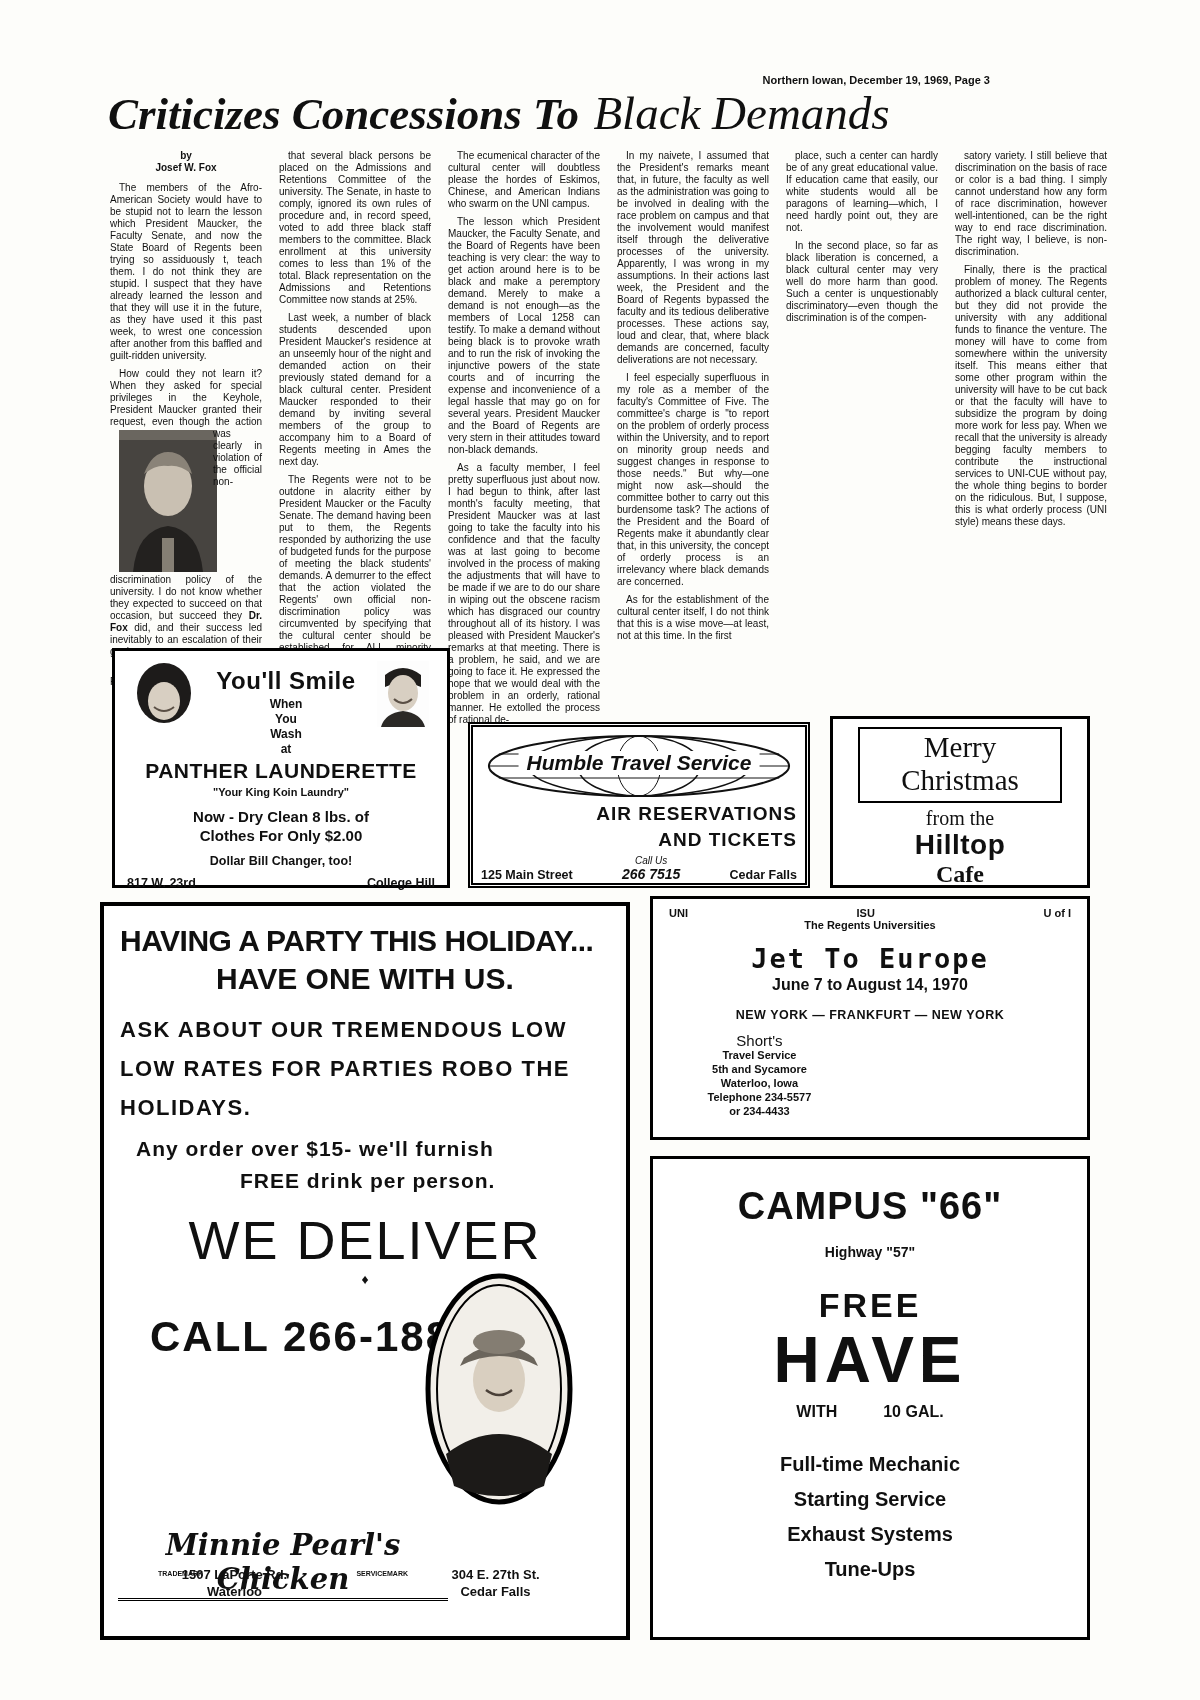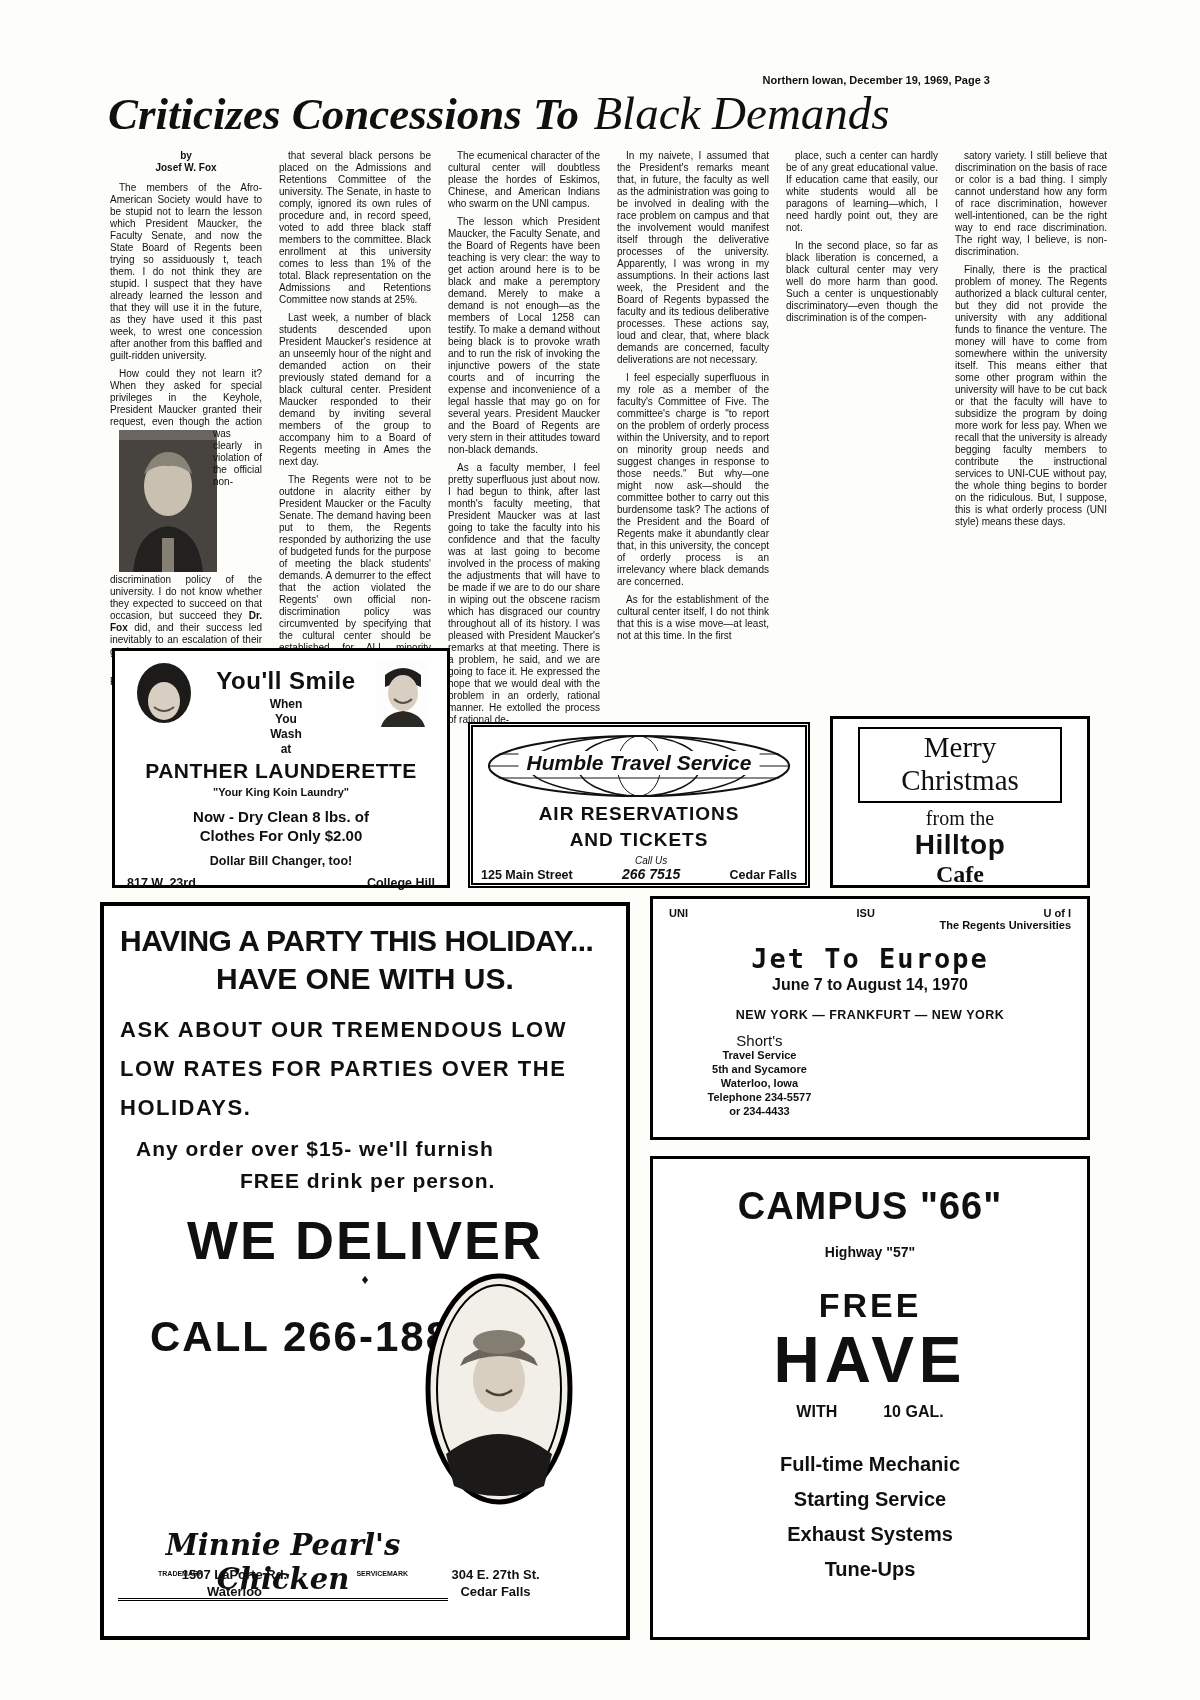--- a/index.html
+++ b/index.html
@@ -34,55 +34,55 @@
   .p-offer{font-size:15px;font-weight:bold;text-align:center;margin-top:9px;line-height:19px;}
   .p-changer{font-size:12.5px;font-weight:bold;text-align:center;margin-top:9px;}
   .p-bottom{display:flex;justify-content:space-between;font-size:12.5px;font-weight:bold;padding:8px 4px 0;}
 
   
   #ad-humble{left:468px;top:722px;width:342px;height:166px;border:5px double #000;padding:6px 8px;}
   .globe-zone{position:relative;height:66px;}
   .globe-zone svg{position:absolute;left:0;top:0;width:100%;height:66px;}
   .h-banner{position:absolute;left:50%;top:18px;transform:translateX(-50%);background:#fff;
             font-size:21px;font-style:italic;font-weight:bold;padding:0 8px;white-space:nowrap;}
-  .h-air{font-size:19px;font-weight:bold;text-align:center;letter-spacing:1px;margin-top:4px;}
+  .h-air{font-size:19px;font-weight:bold;text-align:right;letter-spacing:1px;margin-top:4px;}
   .h-bottom{display:flex;justify-content:space-between;align-items:flex-end;font-size:12.5px;font-weight:bold;margin-top:4px;}
   .h-call{font-size:10px;font-style:italic;font-weight:normal;text-align:center;}
   .h-phone{font-size:14px;font-style:italic;font-weight:bold;text-align:center;}
 
   
   #ad-hilltop{left:830px;top:716px;width:260px;height:172px;border:3px solid #000;padding:8px 10px;}
   .t-merrybox{border:2px solid #000;width:200px;margin:0 auto;padding:2px 0 4px;
               font-family:"Liberation Serif",serif;font-size:29px;text-align:center;line-height:33px;}
   .t-from{font-family:"Liberation Serif",serif;font-size:20px;text-align:center;margin-top:4px;}
   .t-name{font-size:28px;font-weight:bold;text-align:center;letter-spacing:.5px;line-height:30px;}
   .t-cafe{font-family:"Liberation Serif",serif;font-size:24px;font-weight:bold;text-align:center;line-height:28px;}
 
   
   #ad-minnie{left:100px;top:902px;width:530px;height:738px;border:4px solid #000;padding:18px 16px;}
   .m-head1{font-size:30px;font-weight:bold;letter-spacing:-.5px;}
   .m-head2{font-size:30px;font-weight:bold;text-align:center;margin-top:4px;}
   .m-ask{font-size:22px;font-weight:bold;letter-spacing:1.5px;line-height:39px;margin-top:14px;}
   .m-any1{font-size:21px;font-weight:bold;letter-spacing:1px;margin:10px 0 0 16px;}
   .m-any2{font-size:21px;font-weight:bold;letter-spacing:1px;margin:8px 0 0 120px;}
-  .m-deliver{font-size:54px;font-weight:bold;letter-spacing:2px;text-align:center;margin-top:16px;}
+  .m-deliver{font-size:54px;font-weight:normal;letter-spacing:2px;text-align:center;margin-top:16px;}
   .m-mark{font-size:14px;text-align:center;margin-top:0;}
   .m-call{font-size:42px;font-weight:bold;letter-spacing:2px;margin:26px 0 0 30px;}
   .m-portrait{position:absolute;right:52px;top:366px;width:150px;height:235px;}
   .m-logo{position:absolute;left:14px;top:622px;width:330px;border-bottom:3px double #000;padding-bottom:2px;
           font-family:"DejaVu Serif",serif;font-style:italic;font-weight:bold;font-size:29px;text-align:center;}
   .m-marks{position:absolute;left:14px;top:664px;width:330px;display:flex;justify-content:space-between;
            padding:0 40px;box-sizing:border-box;font-size:7px;font-weight:bold;}
   .m-addrs{position:absolute;left:0;top:660px;width:100%;display:flex;}
   .m-addr{width:50%;text-align:center;font-size:13px;font-weight:bold;line-height:17px;}
 
   
   #ad-jet{left:650px;top:896px;width:440px;height:244px;border:3px solid #000;padding:8px 16px;}
   .j-top{display:flex;justify-content:space-between;font-size:11px;font-weight:bold;}
-  .j-regents{text-align:right;font-size:11px;font-weight:bold;margin-top:0;}
+  .j-regents{text-align:center;font-size:11px;font-weight:bold;margin-top:0;}
   .j-title{text-align:center;font-family:"DejaVu Sans Mono",monospace;font-weight:bold;font-size:27px;
            letter-spacing:2px;margin-top:12px;}
   .j-dates{text-align:center;font-size:16px;font-weight:bold;margin-top:2px;}
   .j-route{text-align:center;font-size:12.5px;font-weight:bold;margin-top:14px;letter-spacing:.5px;}
   .j-cols{display:flex;margin-top:12px;}
   .j-left{width:55%;font-size:12.5px;font-weight:bold;text-align:center;line-height:16px;}
   .j-price{font-size:21px;font-weight:bold;margin-top:10px;}
   .j-right{width:45%;text-align:center;line-height:14px;}
   .j-shorts{font-size:15px;font-weight:normal;}
   .j-sline{font-size:11px;font-weight:bold;}
@@ -236,21 +236,21 @@
     <div class="t-from">from the</div>
     <div class="t-name">Hilltop</div>
     <div class="t-cafe">Cafe</div>
   </div>
 
   <div class="ad" id="ad-minnie">
     <div class="m-head1">HAVING A PARTY THIS HOLIDAY...</div>
     <div class="m-head2">HAVE ONE WITH US.</div>
     <div class="m-ask">
       <div>ASK ABOUT OUR TREMENDOUS LOW</div>
-      <div>LOW RATES FOR PARTIES OVER THE</div>
+      <div>LOW RATES FOR PARTIES ROBO THE</div>
       <div>HOLIDAYS.</div>
     </div>
     <div class="m-any1">Any order over $15- we'll furnish</div>
     <div class="m-any2">FREE drink per person.</div>
     <div class="m-deliver">WE DELIVER</div>
     <div class="m-mark">♦</div>
     <div class="m-call">CALL 266-1885</div>
     <div class="m-portrait">
       <svg viewBox="0 0 150 235" width="150" height="235">
         <ellipse cx="75" cy="117" rx="71" ry="113" fill="#f2efe9" stroke="#000" stroke-width="5"></ellipse>

